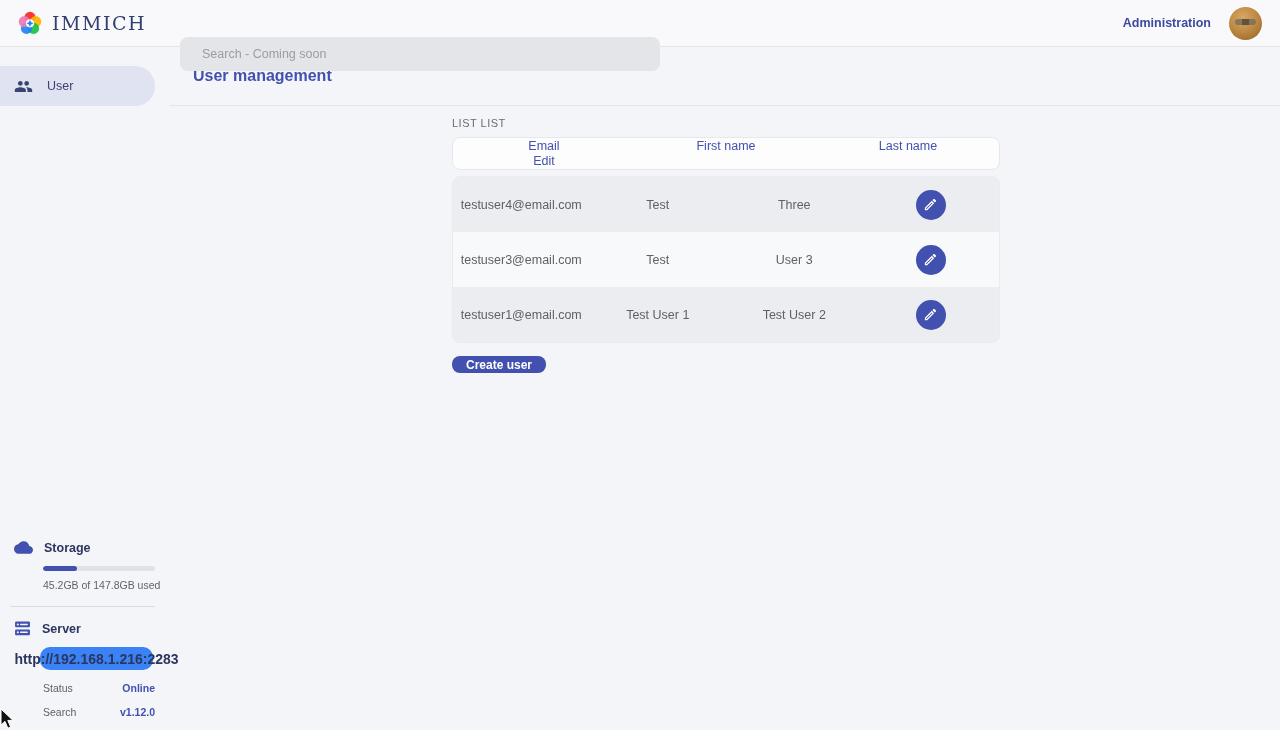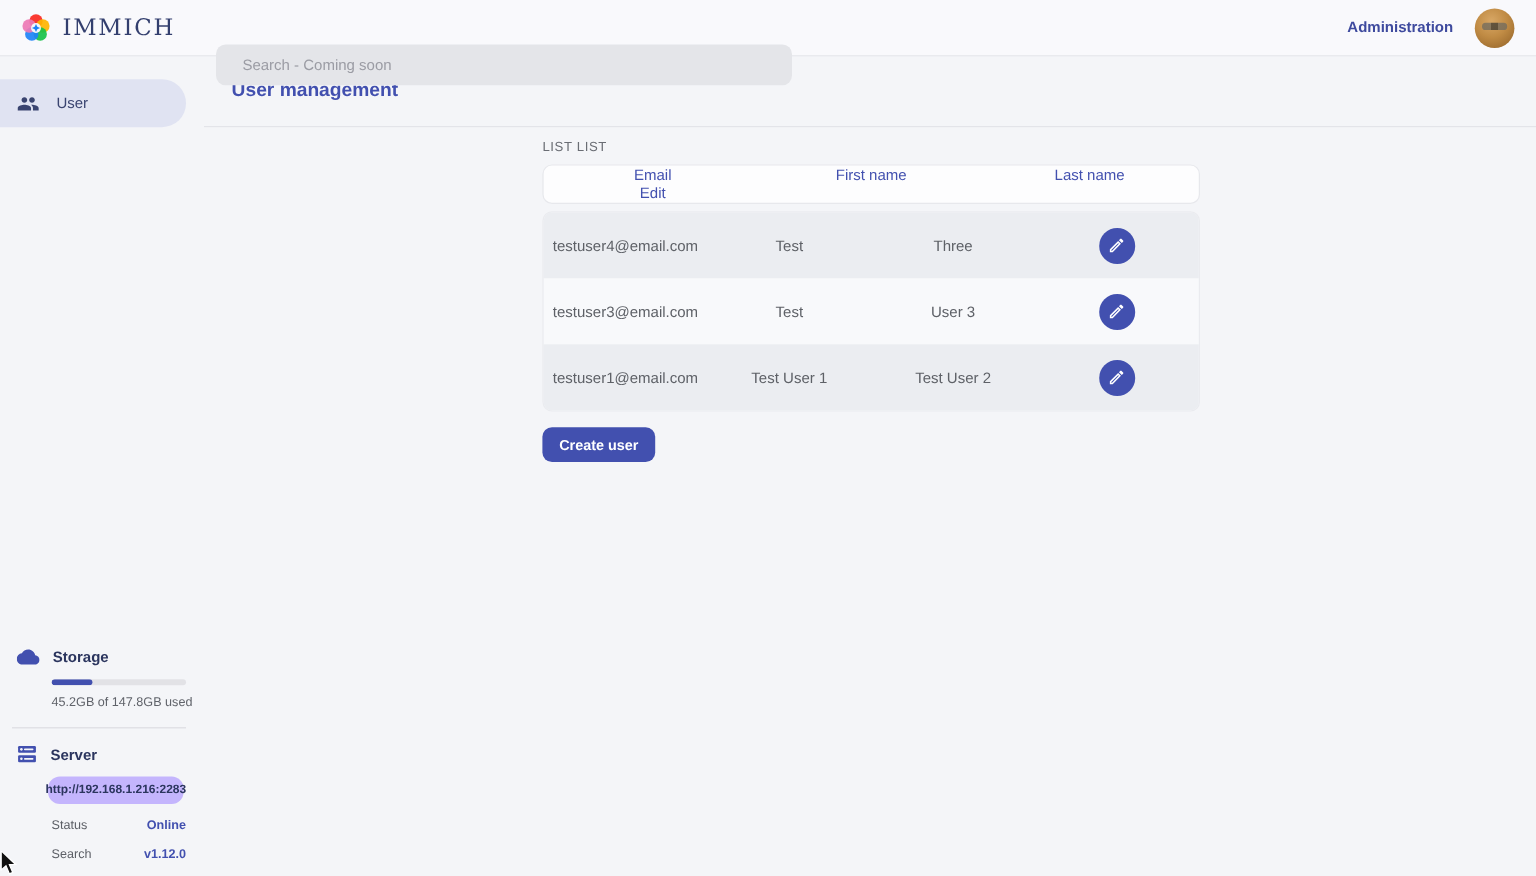--- a/index.html
+++ b/index.html
@@ -91,23 +91,23 @@
   .progress{
     margin:9px 0 0 43px;width:112px;height:5px;
     background:#e2e2e6;border-radius:3px;overflow:hidden;
   }
   .progress .fill{height:100%;background:var(--primary);border-radius:3px;}
   .usage{margin:8px 0 0 43px;font-size:10.5px;color:#60636a;}
   .divider{margin:15px 15px 13px 10px;border:none;border-top:1px solid #dcdce1;}
   .url-pill{
     margin:10px 0 0 40px;
     width:113px;height:23px;
-    background:#c4b5fd;border-radius:10px;
+    background:#3b82f6;border-radius:10px;
     display:flex;align-items:center;justify-content:center;
-    font-size:10px;font-weight:bold;color:var(--navy);
+    font-size:14px;font-weight:bold;color:var(--navy);
     cursor:pointer;
   }
   .kv{
     margin:12px 0 0 43px;width:112px;
     display:flex;justify-content:space-between;align-items:center;
     font-size:10.5px;color:#5c5f66;
   }
   .kv .val{font-weight:bold;color:var(--primary);text-align:right;}
 
   
@@ -147,21 +147,21 @@
   .tr:nth-child(even){background:#f8f9fb;}
   .td{text-align:center;font-size:12.5px;color:#5e6167;}
   .edit-btn{
     width:30px;height:30px;border-radius:50%;
     background:var(--primary);border:none;
     display:flex;align-items:center;justify-content:center;
     margin:0 auto;cursor:pointer;
   }
   .create-btn{
     margin-top:13px;
-    height:29px;padding:0 14px;
+    height:17px;padding:0 14px;
     background:var(--primary);color:#fff;
     font-size:12px;font-weight:bold;
     font-family:"Liberation Sans", sans-serif;
     border:none;border-radius:8px;cursor:pointer;
   }
 
   
   .cursor{position:absolute;left:0px;top:709px;pointer-events:none;}
 </style>
 </head>

